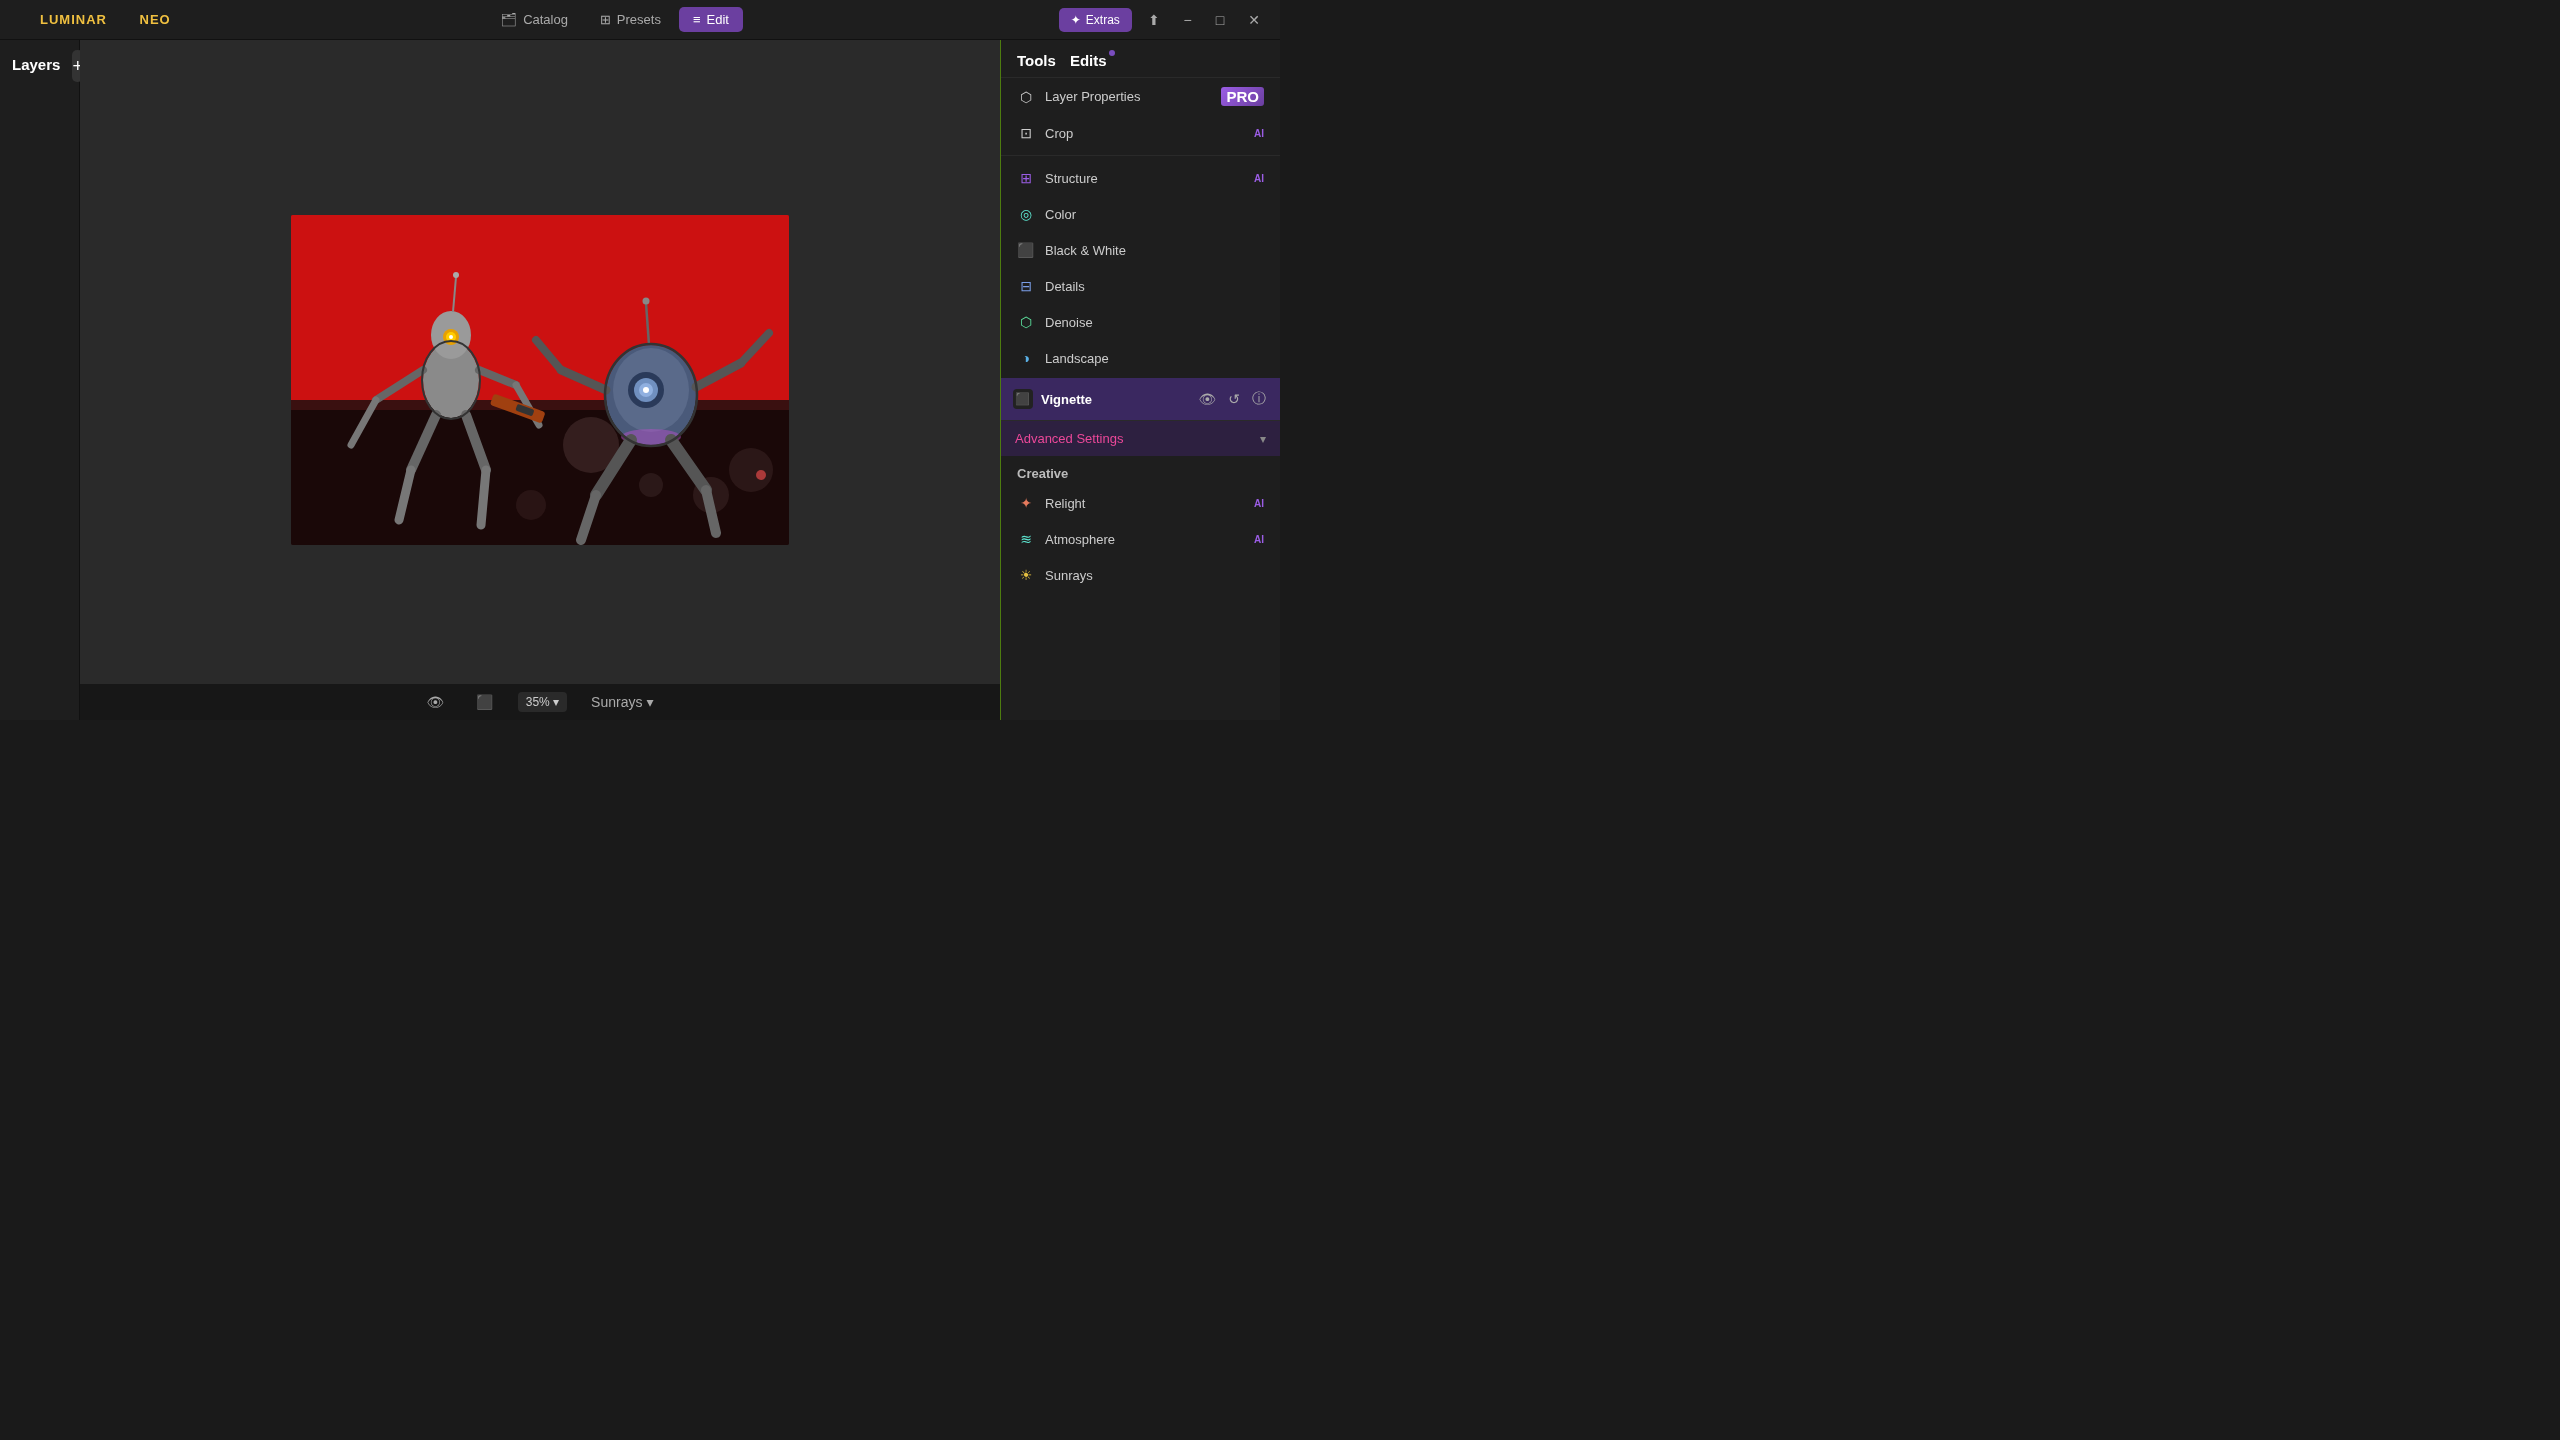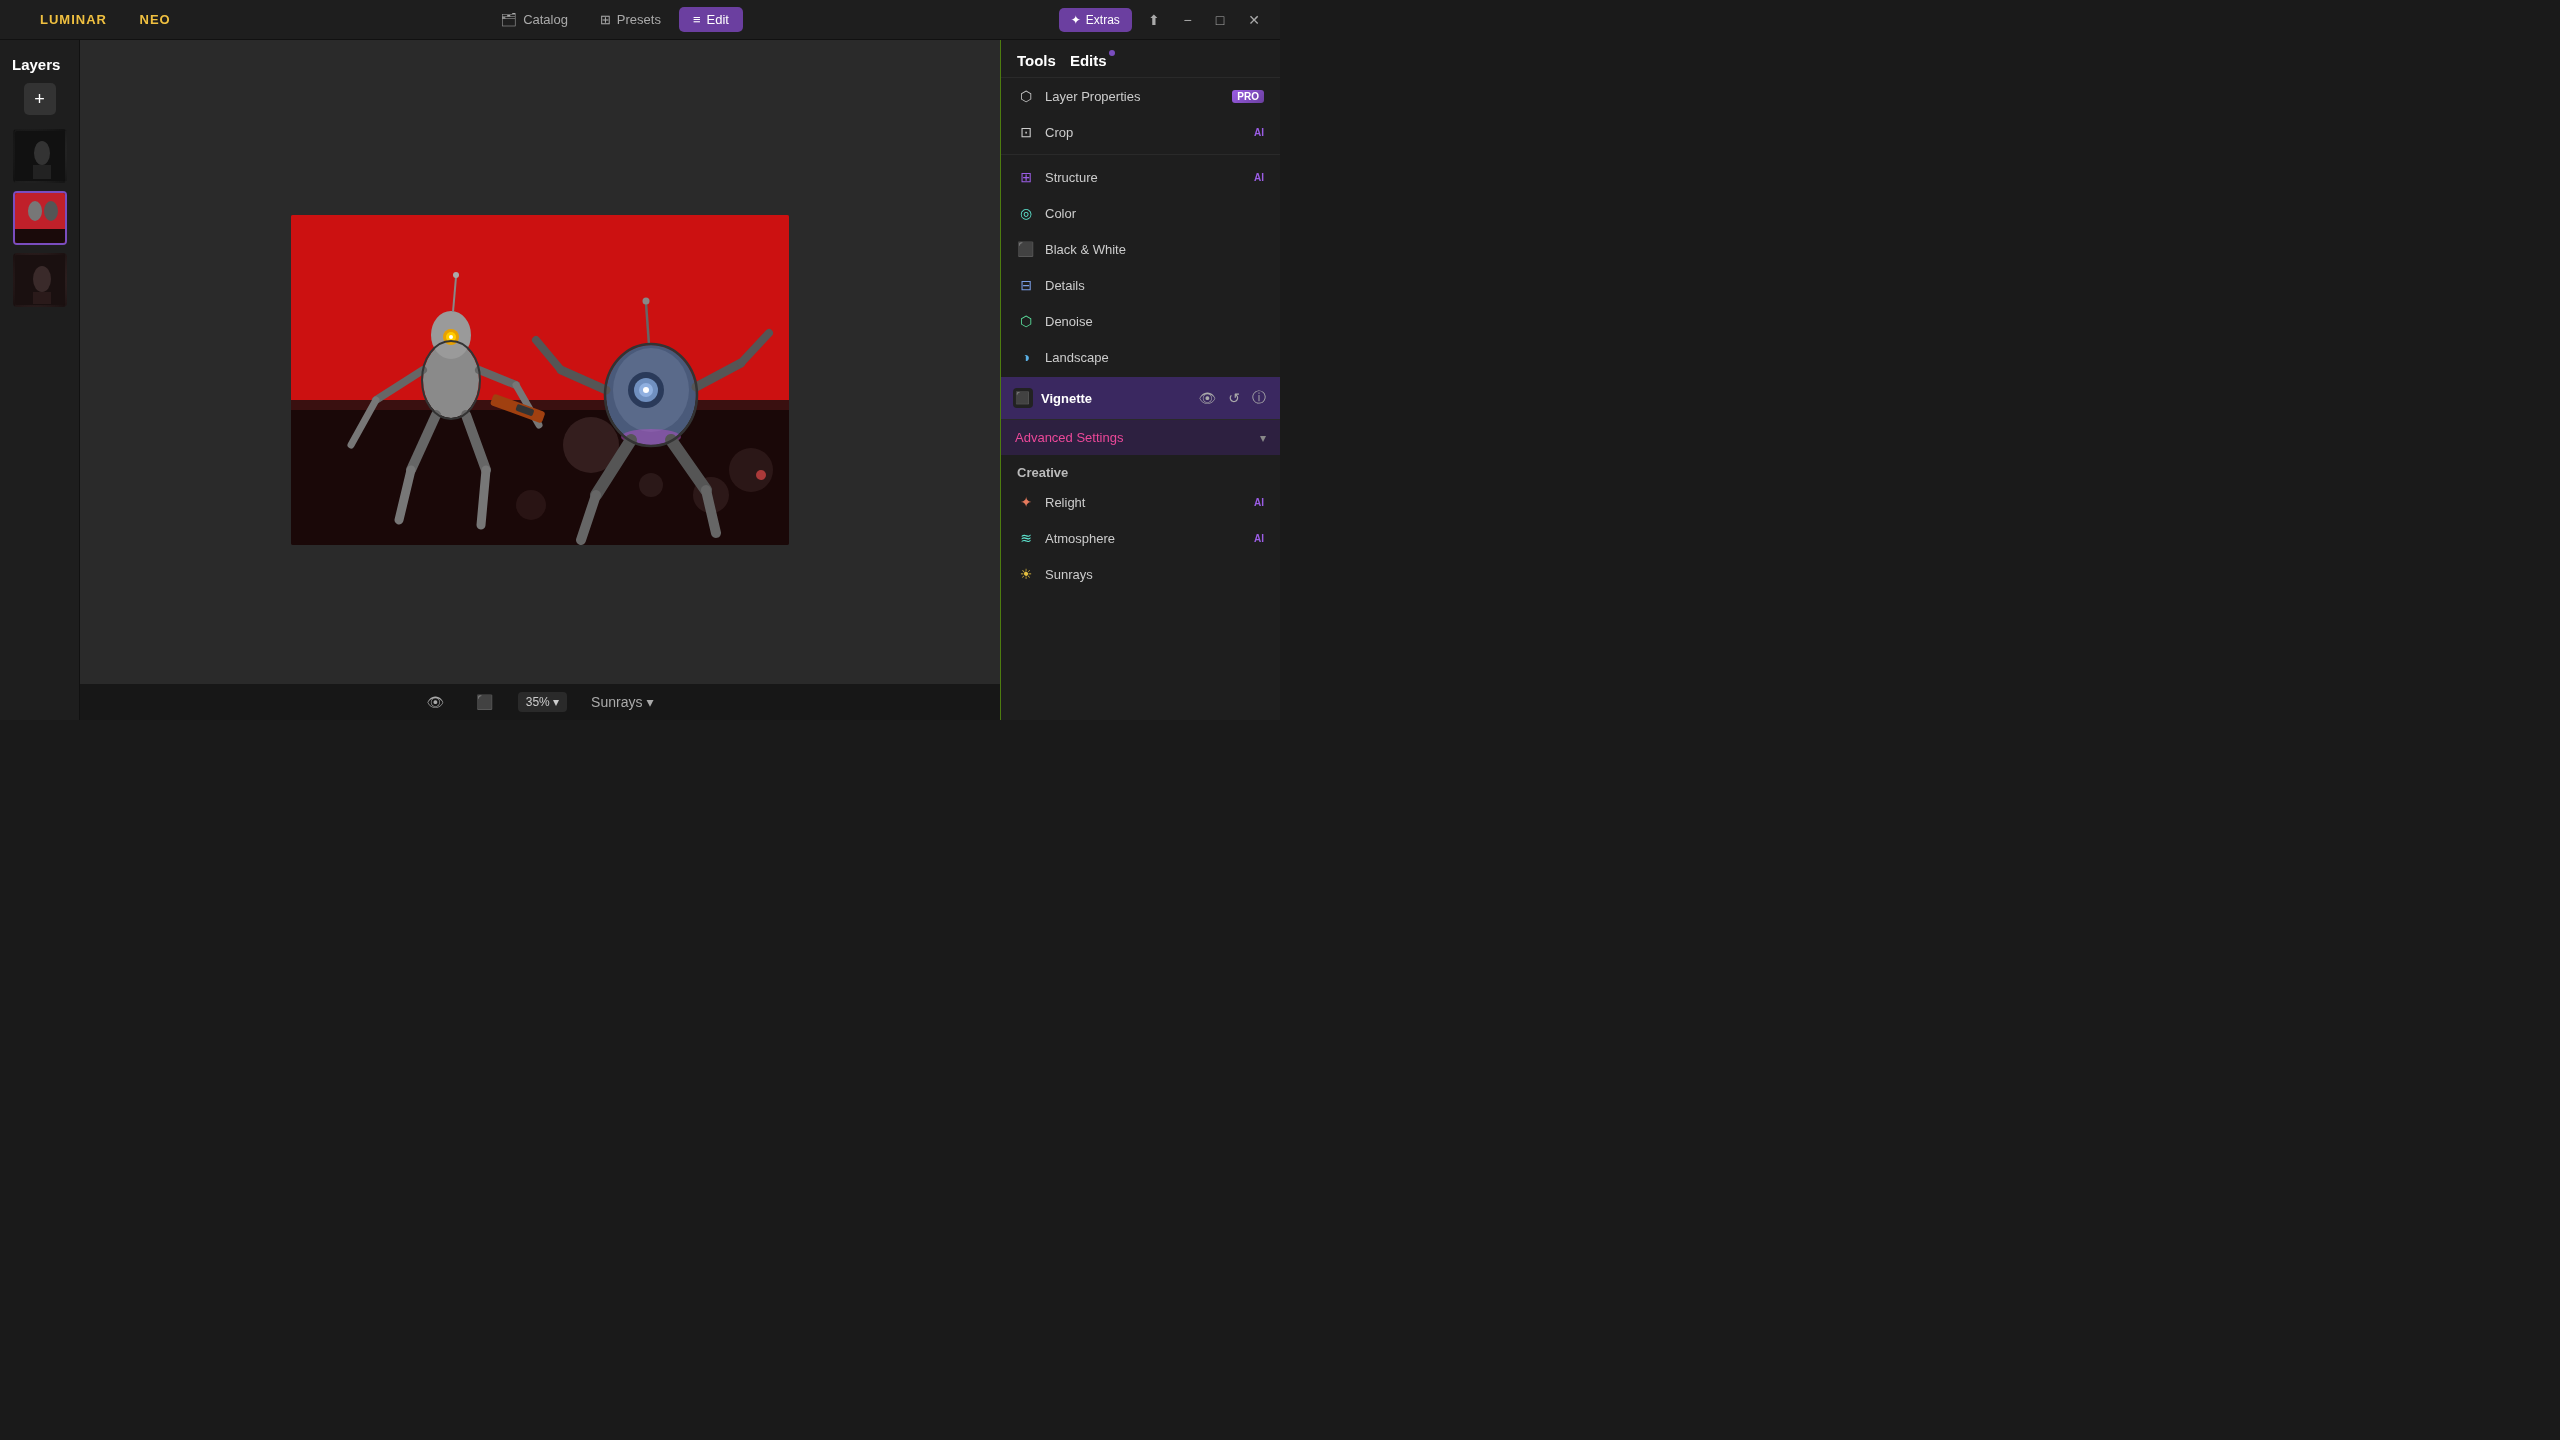--- a/index.html
+++ b/index.html
@@ -85,21 +85,20 @@
       display: flex;
       flex: 1;
       overflow: hidden;
     }
 
     
     .left-panel {
       width: 80px;
       background: #1e1e1e;
       display: flex;
-      flex-direction: column;
       padding: 10px 0;
       border-right: 1px solid #111;
       flex-shrink: 0;
     }
     .panel-title {
       color: #fff;
       font-size: 15px;
       font-weight: 600;
       padding: 6px 12px 10px;
     }
@@ -246,21 +245,21 @@
       font-size: 14px;
     }
     .tool-label {
       color: #ccc;
       font-size: 13px;
       flex: 1;
     }
     .pro-badge {
       background: linear-gradient(135deg, #9b5de5, #6b3fa0);
       color: #fff;
-      font-size: 10px;
+      font-size: 15px;
       padding: 1px 5px;
       border-radius: 3px;
       font-weight: 700;
     }
     .ai-badge {
       color: #9b5de5;
       font-size: 10px;
       font-weight: 700;
       margin-left: 2px;
     }

